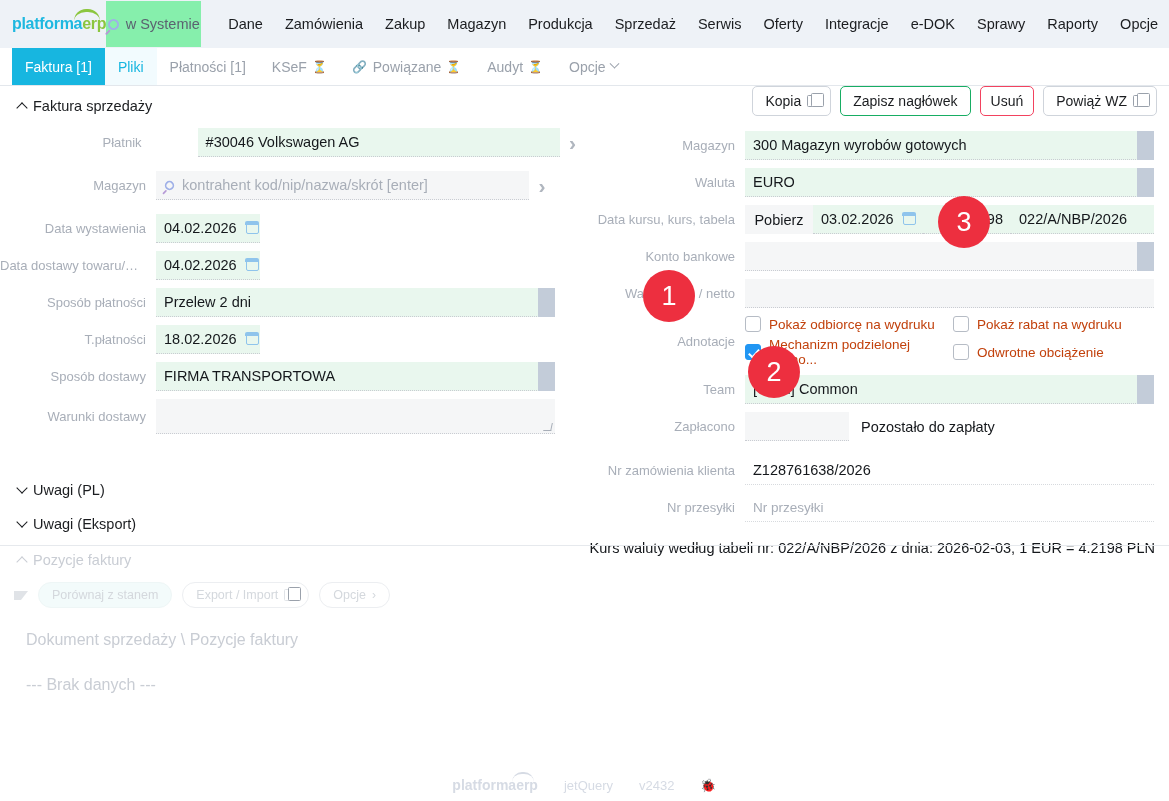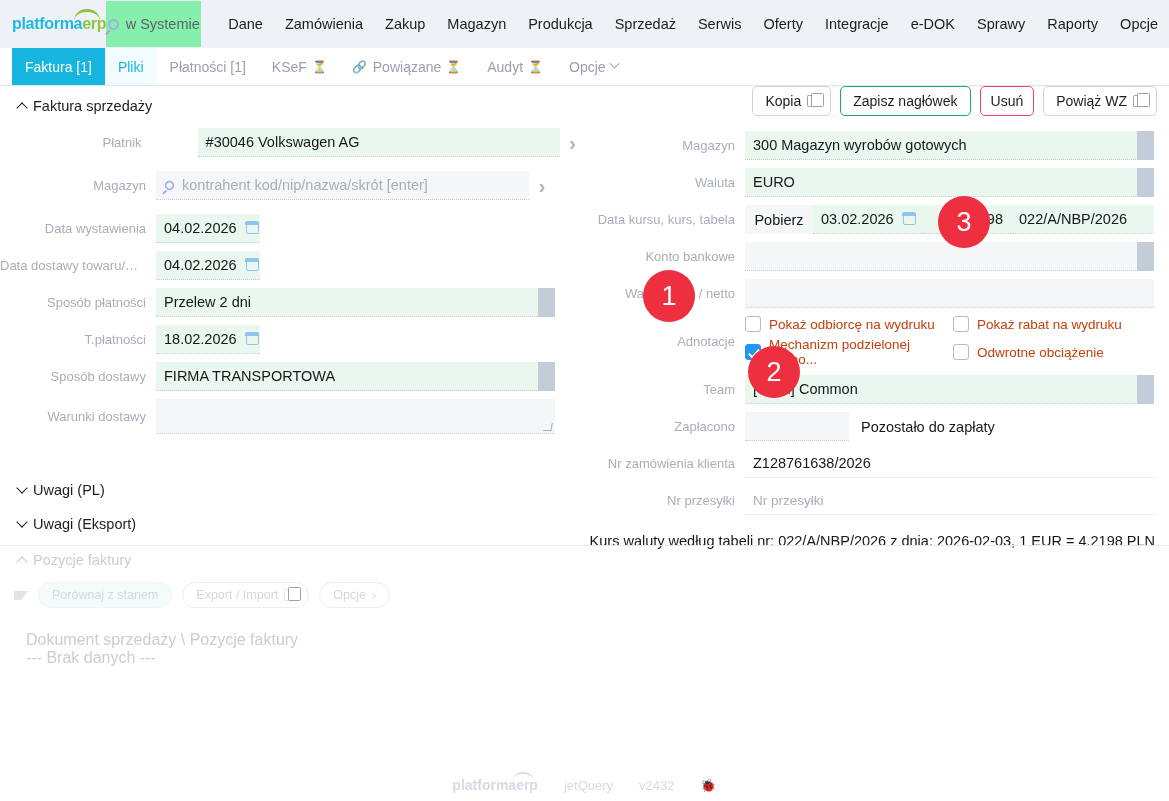--- a/index.html
+++ b/index.html
@@ -536,21 +536,21 @@
     </div>
 
     <div class="frow" style="margin-top:4px;">
       <div class="flabel">Zapłacono</div>
       <div class="fval empty" style="width:104px;">
         <span></span>
       </div>
       <div style="font-size:14.5px;color:#15181c;padding-left:12px;">Pozostało do zapłaty</div>
     </div>
 
-    <div class="frow" style="margin-top:8px;">
+    <div class="frow" style="margin-top:15px;">
       <div class="flabel">Nr zamówienia klienta</div>
       <div class="fval plain" style="width:409px;">
         <span>Z128761638/2026</span>
       </div>
     </div>
 
     <div class="frow" style="margin-top:4px;">
       <div class="flabel">Nr przesyłki</div>
       <div class="fval plain" style="width:409px;">
         <span class="ph" style="font-size:13.5px;">Nr przesyłki</span>
@@ -603,21 +603,21 @@
       <span>Export / Import</span>
       <span class="copyicon" style="border-color:#e0e3e7;"></span>
     </button>
     <button class="ghostbtn">
       <span>Opcje</span>
       <span style="font-size:12px;">›</span>
     </button>
   </div>
 
   <div class="big-ghost" style="position:absolute;left:26px;top:545px;">Dokument sprzedaży \ Pozycje faktury</div>
-  <div class="big-ghost" style="position:absolute;left:26px;top:563px;">--- Brak danych ---</div>
+  <div class="big-ghost" style="position:absolute;left:26px;top:590px;">--- Brak danych ---</div>
 
   <div class="footer">
     <span class="flogo">
       <span>platforma</span><span>erp</span>
       <span class="cloud2"></span>
     </span>
     <span>jetQuery</span>
     <span>v2432</span>
     <span>🐞</span>
   </div>

